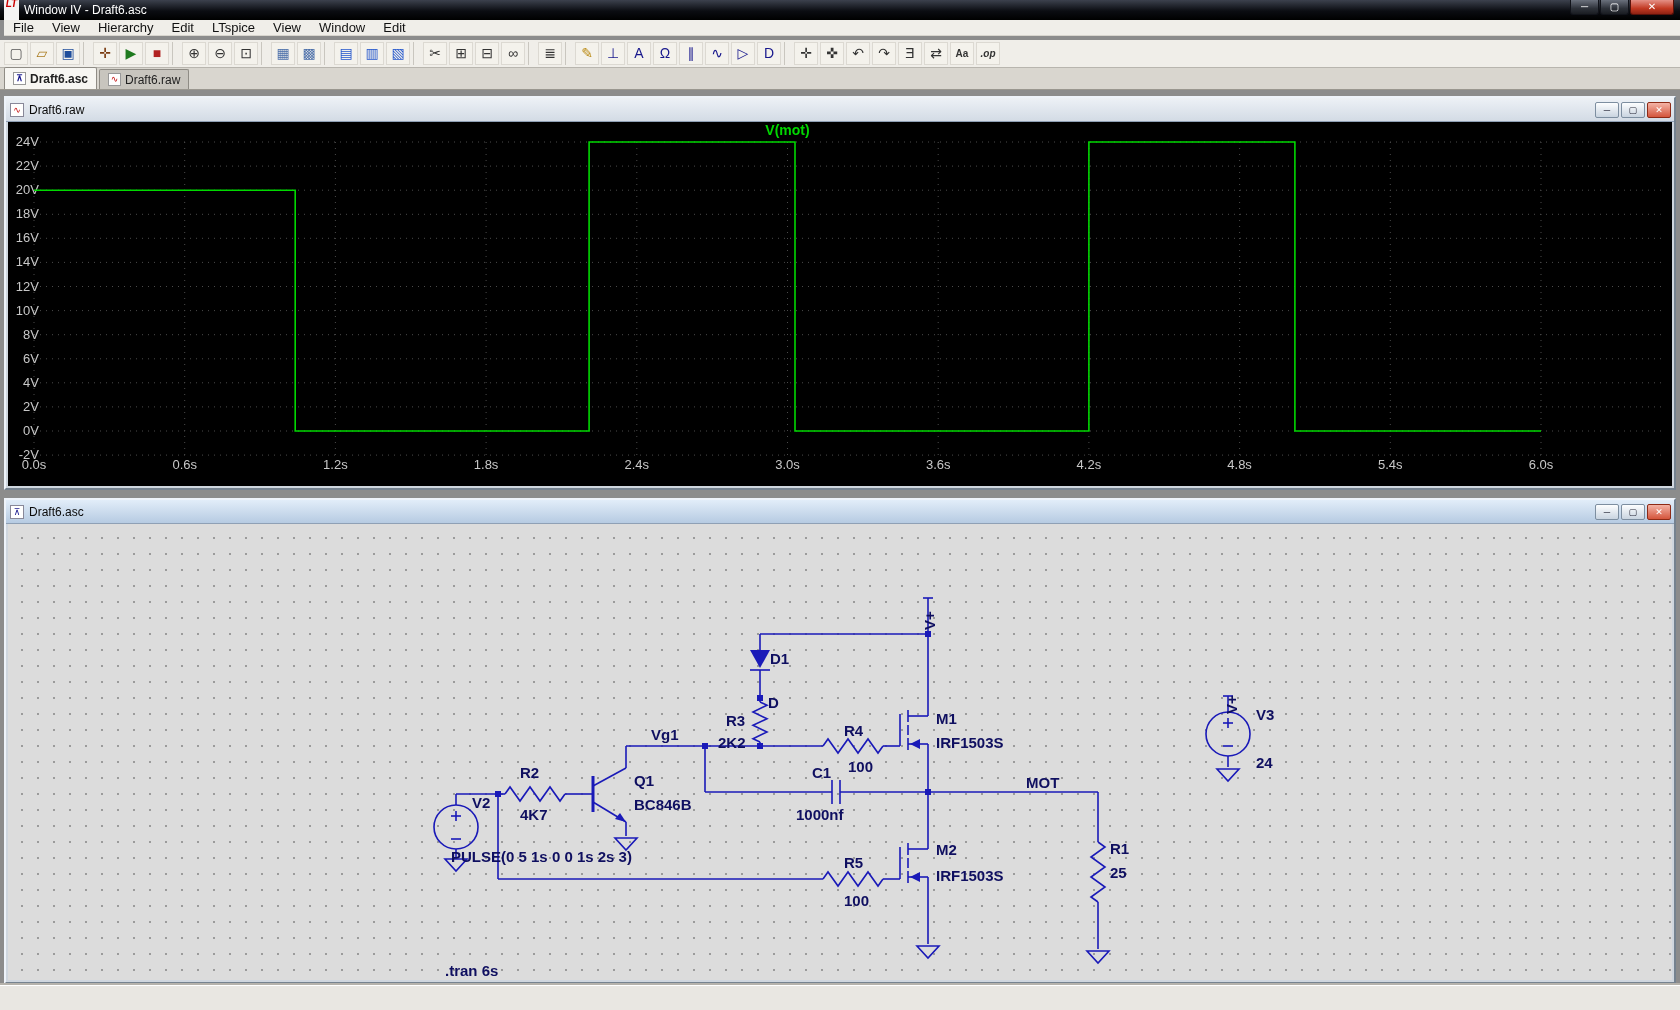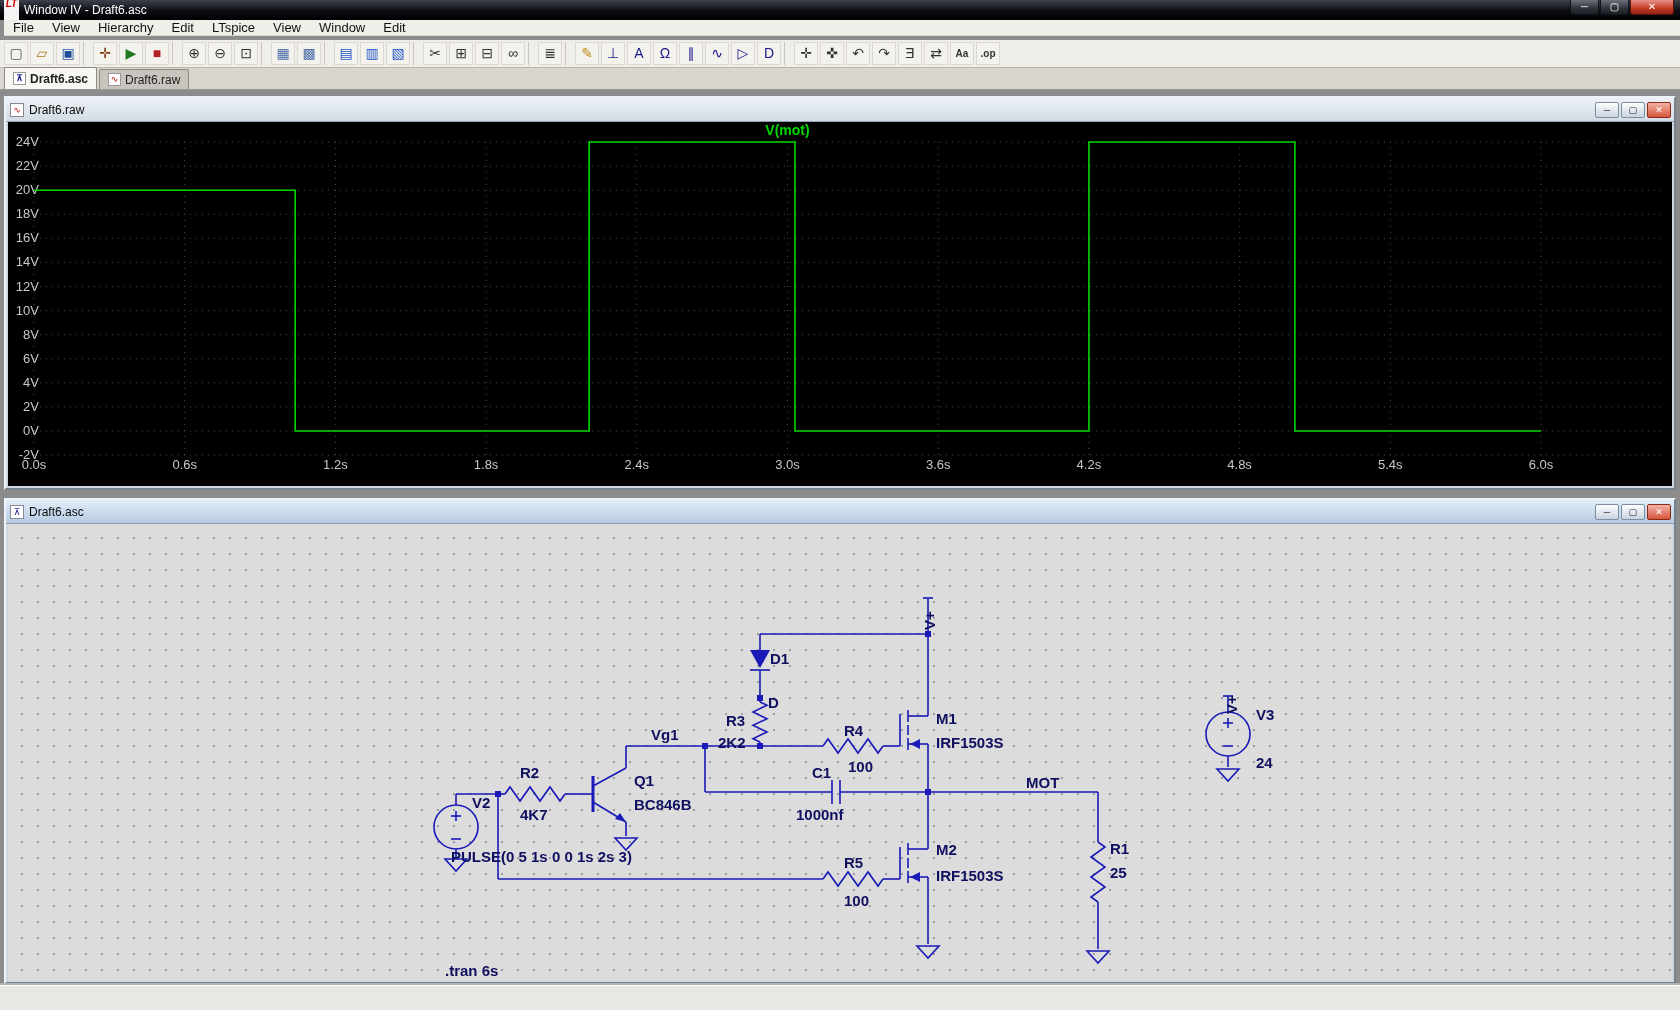--- a/index.html
+++ b/index.html
@@ -137,21 +137,21 @@
       <div class="tbtn" style="color: rgb(22, 22, 140);">▷</div>
       <div class="tbtn" style="color: rgb(22, 22, 140);">D</div>
       <div class="tsep"></div>
       <div class="tbtn" style="color: rgb(51, 51, 51);">✛</div>
       <div class="tbtn" style="color: rgb(51, 51, 51);">✜</div>
       <div class="tbtn" style="color: rgb(51, 51, 51);">↶</div>
       <div class="tbtn" style="color: rgb(51, 51, 51);">↷</div>
       <div class="tbtn" style="color: rgb(51, 51, 51);">Ǝ</div>
       <div class="tbtn" style="color: rgb(51, 51, 51);">⇄</div>
       <div class="tbtn small-text" style="color: rgb(51, 51, 51);">Aa</div>
-      <div class="tbtn small-text" style="color: rgb(51, 51, 51);">.op</div>
+      <div class="tbtn small-text" style="color: rgb(51, 51, 51); font-style: italic;">.op</div>
     </div>
 
   <div class="tabbar" id="tabbar">
       <div class="tab active">
         <span class="tabicon" style="color: rgb(22, 22, 140);">⊼</span>
         <span>Draft6.asc</span>
       </div>
       <div class="tab">
         <span class="tabicon" style="color: rgb(192, 0, 0);">∿</span>
         <span>Draft6.raw</span>

